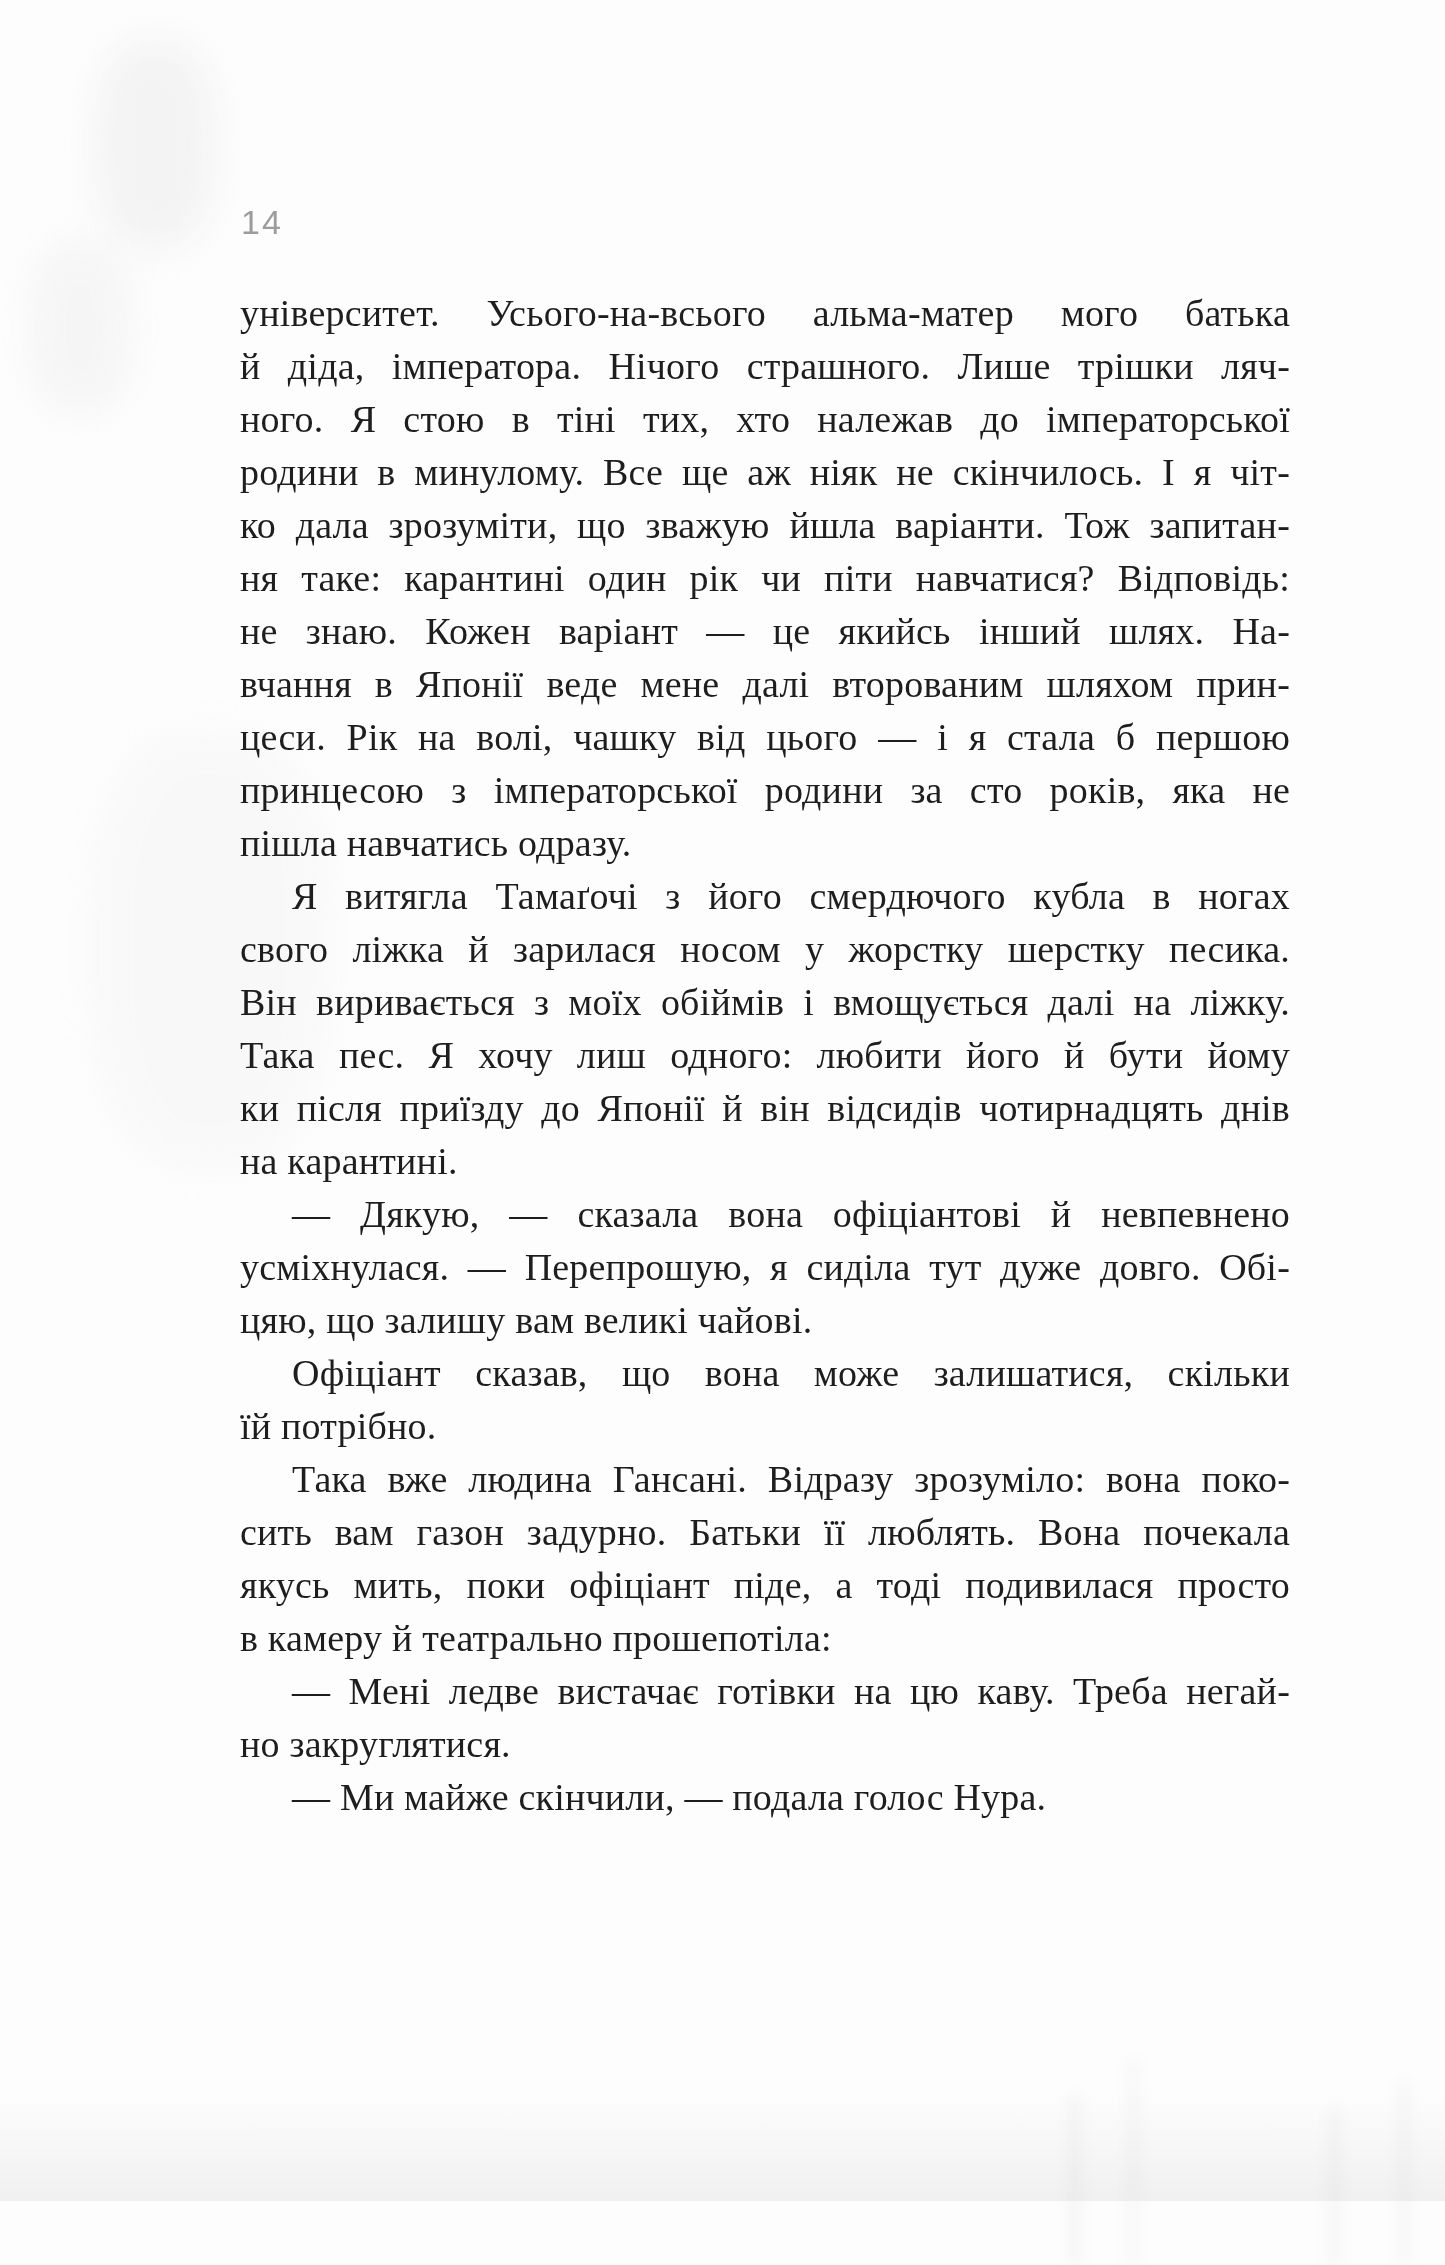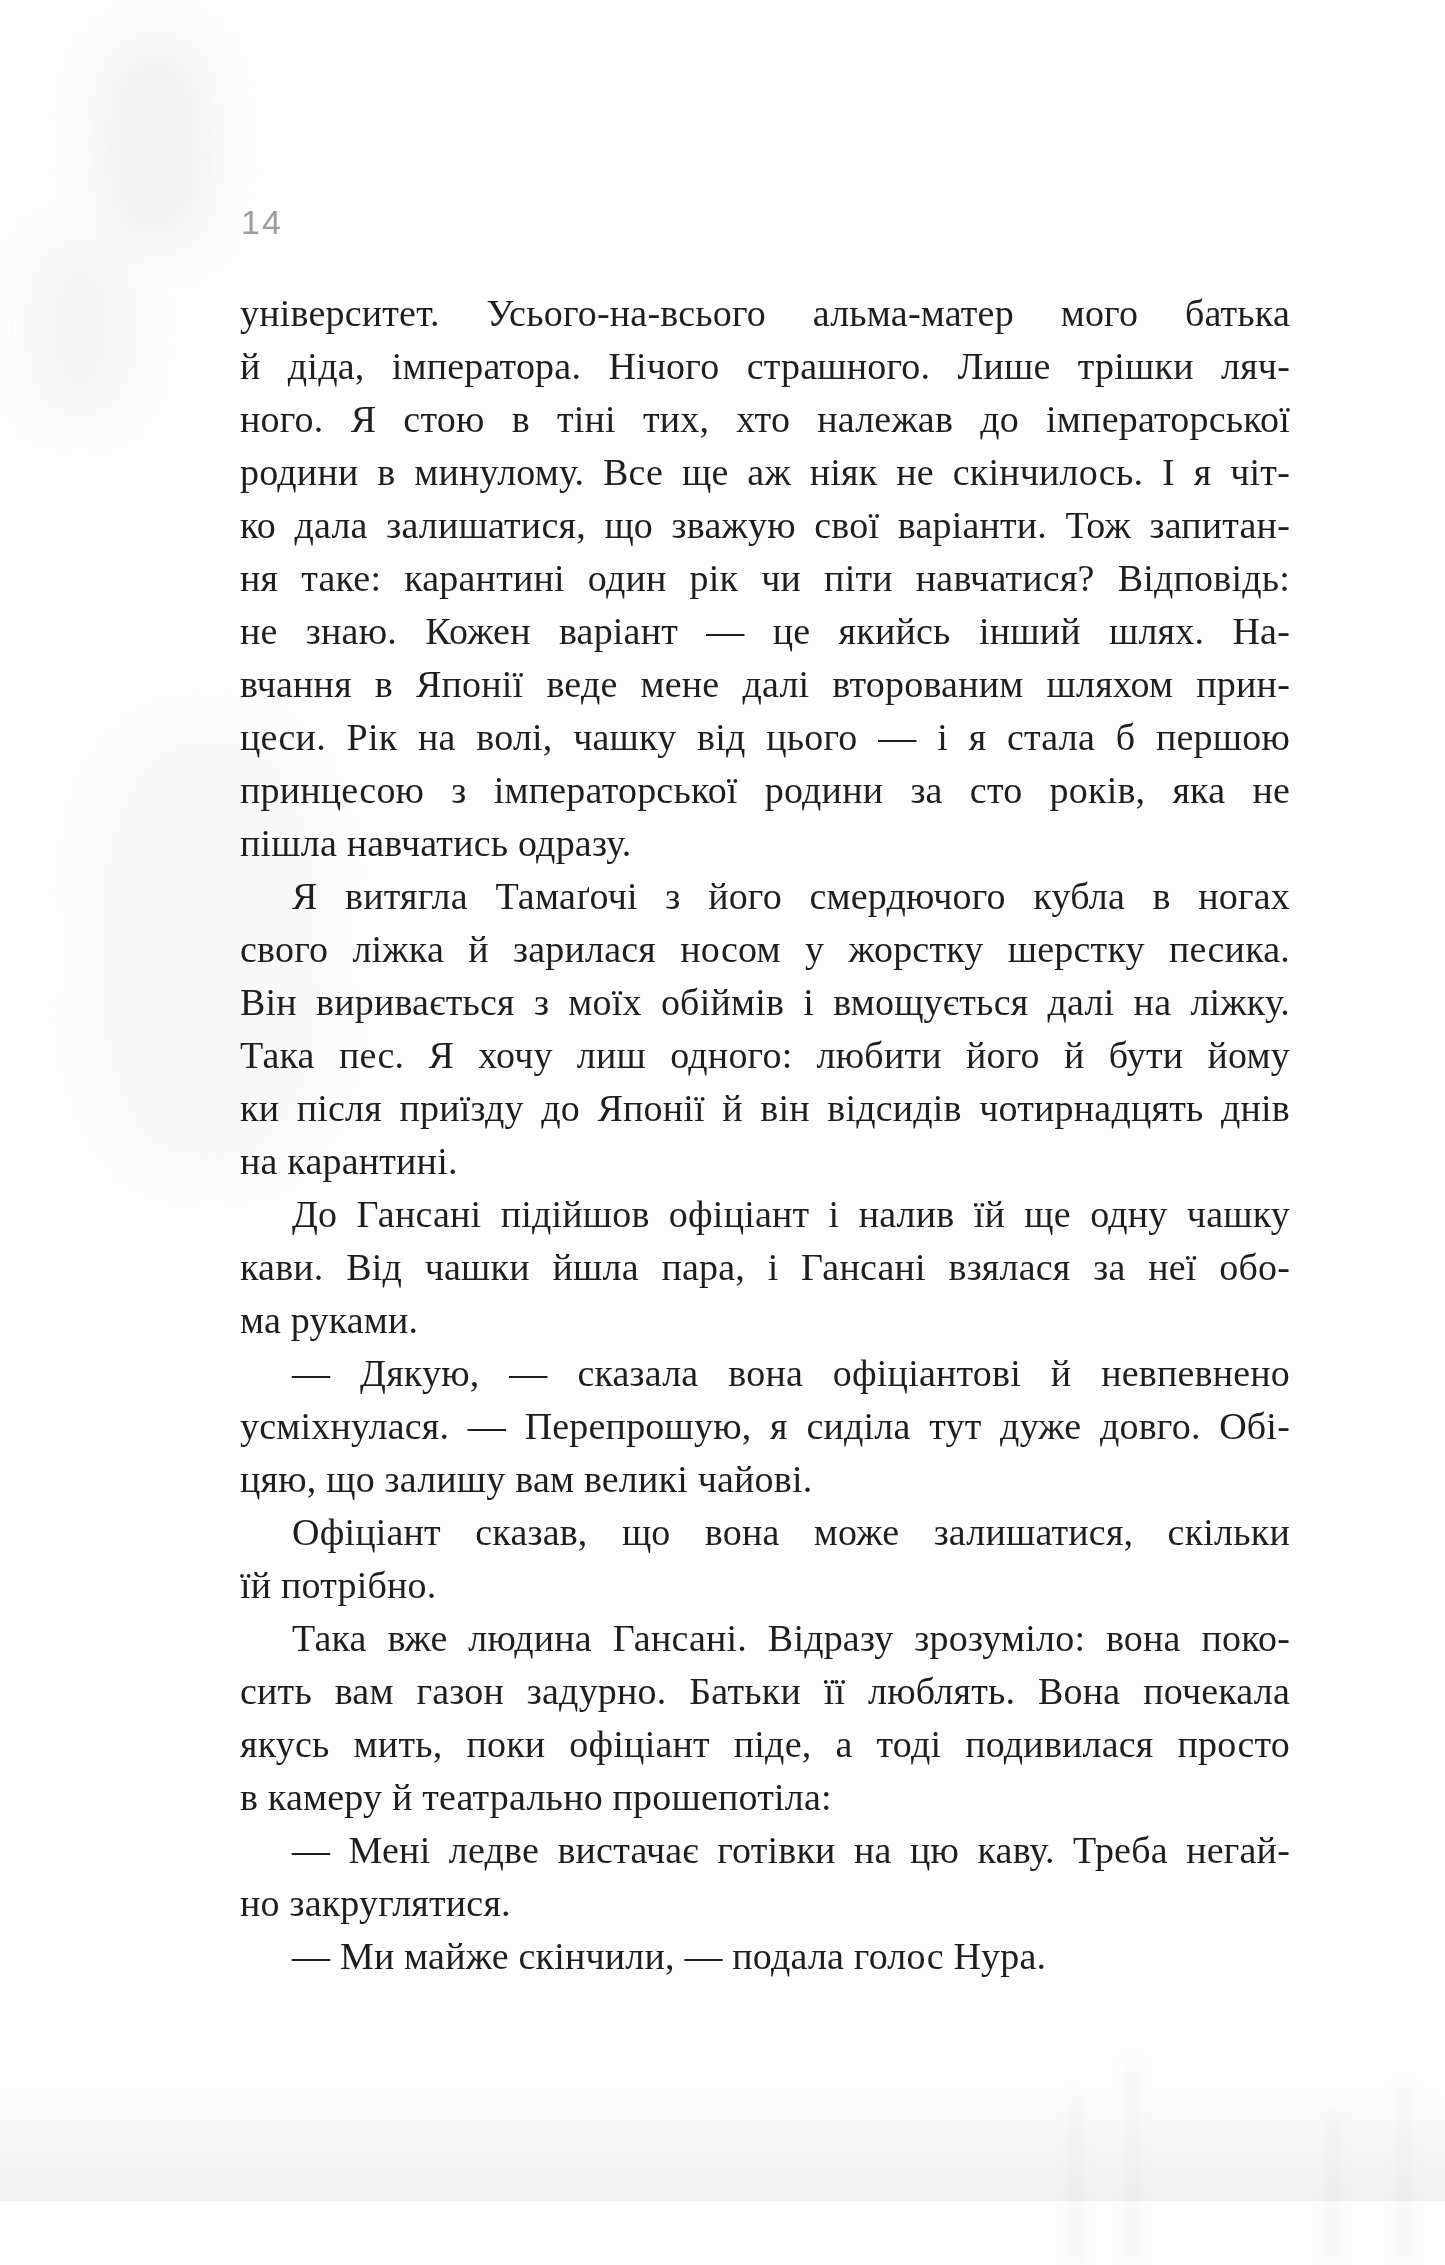--- a/index.html
+++ b/index.html
@@ -93,43 +93,38 @@
 
   <div class="page-number">14</div>
 
   <div class="text-block">
 
     <p class="para">
       <span class="line">університет. Усього-на-всього альма-матер мого батька</span>
       <span class="line">й діда, імператора. Нічого страшного. Лише трішки ляч-</span>
       <span class="line">ного. Я стою в тіні тих, хто належав до імператорської</span>
       <span class="line">родини в минулому. Все ще аж ніяк не скінчилось. І я чіт-</span>
-      <span class="line">ко дала залишатися, що зважую свої варіанти. Тож запитан-</span>
+      <span class="line">ко дала зрозуміти, що зважую йшла варіанти. Тож запитан-</span>
       <span class="line">ня таке: карантині один рік чи піти навчатися? Відповідь:</span>
       <span class="line">не знаю. Кожен варіант — це якийсь інший шлях. На-</span>
       <span class="line">вчання в Японії веде мене далі второваним шляхом прин-</span>
       <span class="line">цеси. Рік на волі, чашку від цього — і я стала б першою</span>
       <span class="line"><span>принцесою з імператорської родини за сто років, яка </span><span class="it">не</span></span>
       <span class="line last">пішла навчатись одразу.</span>
     </p>
 
     <p class="para">
       <span class="line indent">Я витягла Тамаґочі з його смердючого кубла в ногах</span>
       <span class="line">свого ліжка й зарилася носом у жорстку шерстку песика.</span>
       <span class="line">Він виривається з моїх обіймів і вмощується далі на ліжку.</span>
       <span class="line"><span class="it">Така пес</span><span>. Я хочу лиш одного: любити його й бути йому</span></span>
       <span class="line">ки після приїзду до Японії й він відсидів чотирнадцять днів</span>
       <span class="line last">на карантині.</span>
     </p>
 
-    <p class="para">
-      <span class="line indent">До Гансані підійшов офіціант і налив їй ще одну чашку</span>
-      <span class="line">кави. Від чашки йшла пара, і Гансані взялася за неї обо-</span>
-      <span class="line last">ма руками.</span>
-    </p>
 
     <p class="para">
       <span class="line indent">— Дякую, — сказала вона офіціантові й невпевнено</span>
       <span class="line">усміхнулася. — Перепрошую, я сиділа тут дуже довго. Обі-</span>
       <span class="line last">цяю, що залишу вам великі чайові.</span>
     </p>
 
     <p class="para">
       <span class="line indent">Офіціант сказав, що вона може залишатися, скільки</span>
       <span class="line last">їй потрібно.</span>

